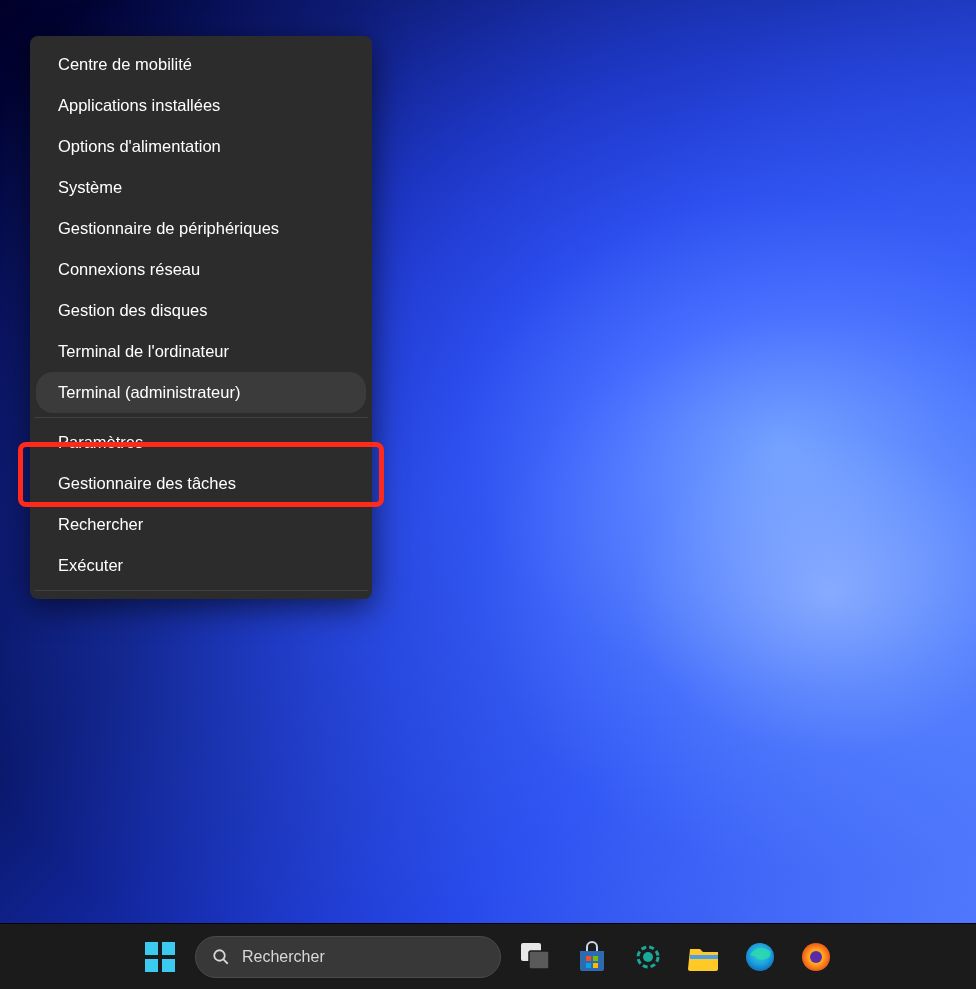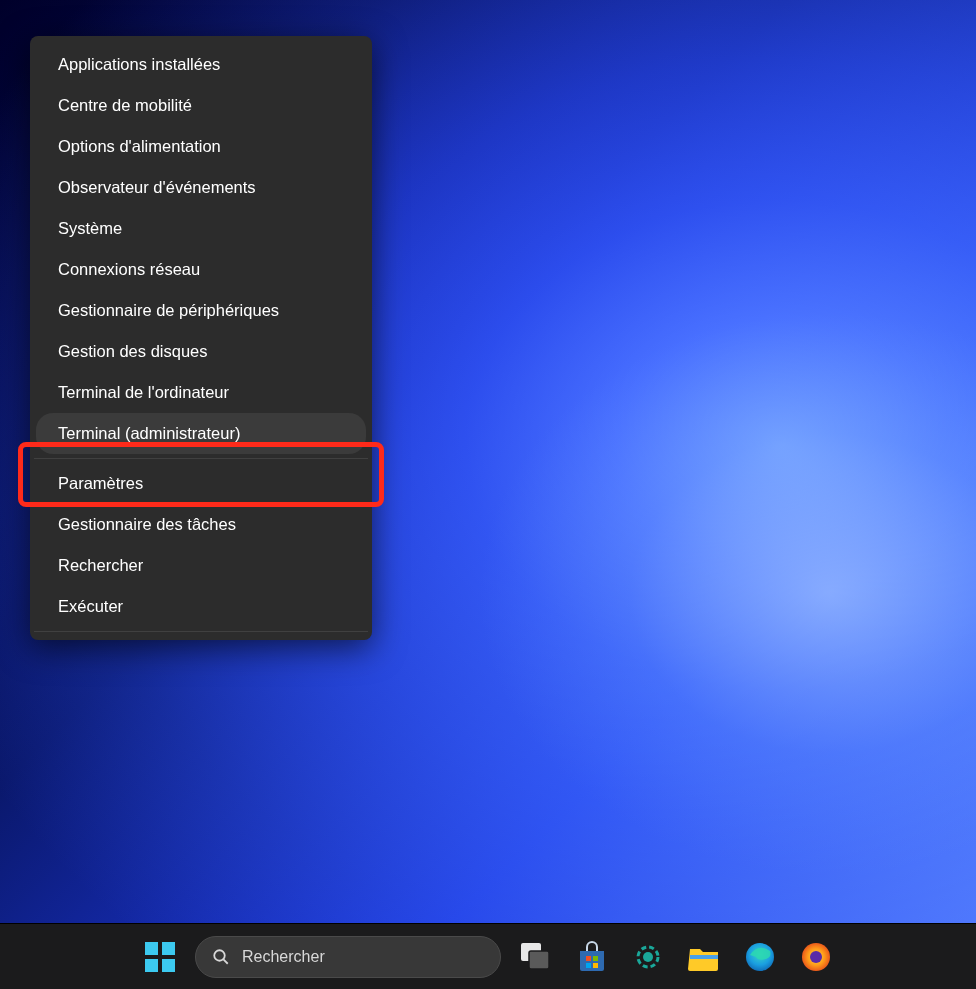--- a/index.html
+++ b/index.html
@@ -97,39 +97,36 @@
     .tb-icon svg { display: block; }
   </style>
 </head>
 <body>
 
 <div class="desktop">
 
   <div class="context-menu" id="ctx-menu">
       <div class="menu-group">
         <div class="menu-item">
+          <span>Centre de mobilité</span>
+        </div>
+        <div class="menu-item">
           <span>Applications installées</span>
         </div>
         <div class="menu-item">
-          <span>Centre de mobilité</span>
-        </div>
-        <div class="menu-item">
           <span>Options d'alimentation</span>
         </div>
         <div class="menu-item">
-          <span>Observateur d'événements</span>
-        </div>
-        <div class="menu-item">
           <span>Système</span>
         </div>
         <div class="menu-item">
+          <span>Gestionnaire de périphériques</span>
+        </div>
+        <div class="menu-item">
           <span>Connexions réseau</span>
-        </div>
-        <div class="menu-item">
-          <span>Gestionnaire de périphériques</span>
         </div>
         <div class="menu-item">
           <span>Gestion des disques</span>
         </div>
         <div class="menu-item">
           <span>Terminal de l'ordinateur</span>
         </div>
         <div class="menu-item hovered">
           <span>Terminal (administrateur)</span>
         </div>

